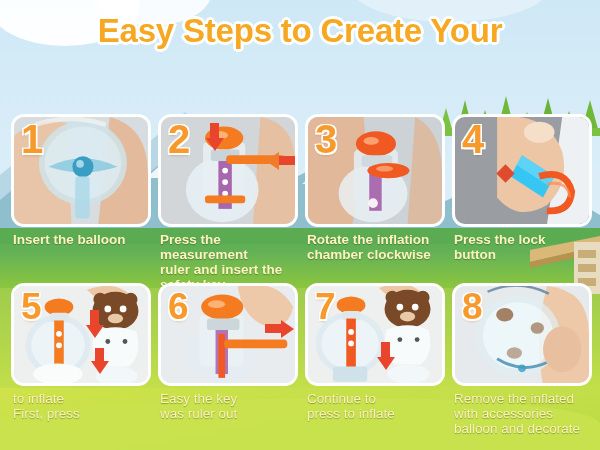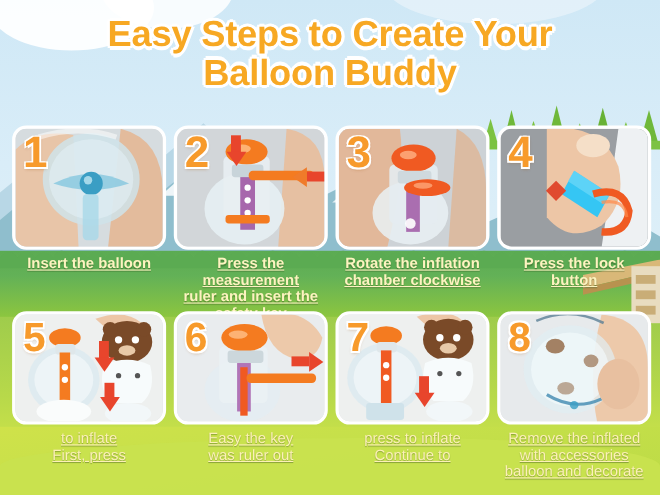--- a/index.html
+++ b/index.html
@@ -118,28 +118,27 @@
     text-shadow:
       -1.5px -1.5px 0 #ffffff, 1.5px -1.5px 0 #ffffff,
       -1.5px  1.5px 0 #ffffff, 1.5px  1.5px 0 #ffffff,
        0 2px 3px rgba(160,80,0,.45);
     line-height: 1;
   }
   .row-2 .num { font-size: 37px; }
 
   .caption {
     margin-top: 5px;
-    text-align: center;
+    text-align: left;
     font-size: 13.5px;
     line-height: 1.12;
     color: #fdf3c0;
     font-weight: bold;
     text-shadow: 0 1px 1px rgba(40,70,20,.4);
     padding: 0 2px;
-    text-decoration: underline;
   }
   .row-2 .caption {
     color: #fdf0b8;
     font-size: 13.5px;
     font-weight: normal;
   }
   .caption span { display: block; }
 
   
   .arrow {
@@ -231,21 +230,20 @@
       <rect x="48" y="28" width="18" height="8" fill="#c9ad77"></rect>
       <rect x="48" y="42" width="18" height="8" fill="#c9ad77"></rect>
     </svg>
 
     <div class="field-bottom"></div>
     <div class="field-bottom-2"></div>
   </div>
 
   <div class="title-wrap">
     <div class="title-line">Easy Steps to Create Your</div>
-    <div class="title-line">Balloon Buddy</div>
   </div>
 
   <div class="row row-1">
 
     <div class="step">
       <div class="card">
         <svg class="photo" viewBox="0 0 140 113" preserveAspectRatio="none">
           <rect width="140" height="113" fill="#d6dcdf"></rect>
           <path d="M0,20 Q20,0 55,6 L60,113 L0,113 Z" fill="#e8c5a8"></path>
           <path d="M100,0 Q140,10 140,60 L140,113 L88,113 Z" fill="#e3bb9c"></path>
@@ -424,22 +422,22 @@
           <path d="M82,46 Q104,36 126,46 Q132,70 118,82 L90,82 Q76,70 82,46 Z" fill="#f7fbfc"></path>
           <circle cx="96" cy="56" r="2.5" fill="#555"></circle>
           <circle cx="114" cy="56" r="2.5" fill="#555"></circle>
           <ellipse cx="105" cy="92" rx="22" ry="10" fill="#f2f7f9"></ellipse>
         </svg>
         <div class="num">7</div>
         <div class="arrow-down-stem" style="left:73px;top:56px;height:16px"></div>
         <div class="arrow arrow-down" style="left:68.5px;top:71px"></div>
       </div>
       <div class="caption">
+        <span>Continue to</span>
         <span>press to inflate</span>
-        <span>Continue to</span>
       </div>
     </div>
 
     <div class="step">
       <div class="card">
         <svg class="photo" viewBox="0 0 140 103" preserveAspectRatio="none">
           <rect width="140" height="103" fill="#e7eaec"></rect>
           <path d="M96,0 Q140,4 140,50 L140,103 L92,103 Q82,54 96,0 Z" fill="#edc9aa"></path>
           <ellipse cx="66" cy="52" rx="44" ry="42" fill="#dfeef4" opacity=".7"></ellipse>
           <ellipse cx="66" cy="52" rx="37" ry="35" fill="#f3fafc" opacity=".65"></ellipse>

